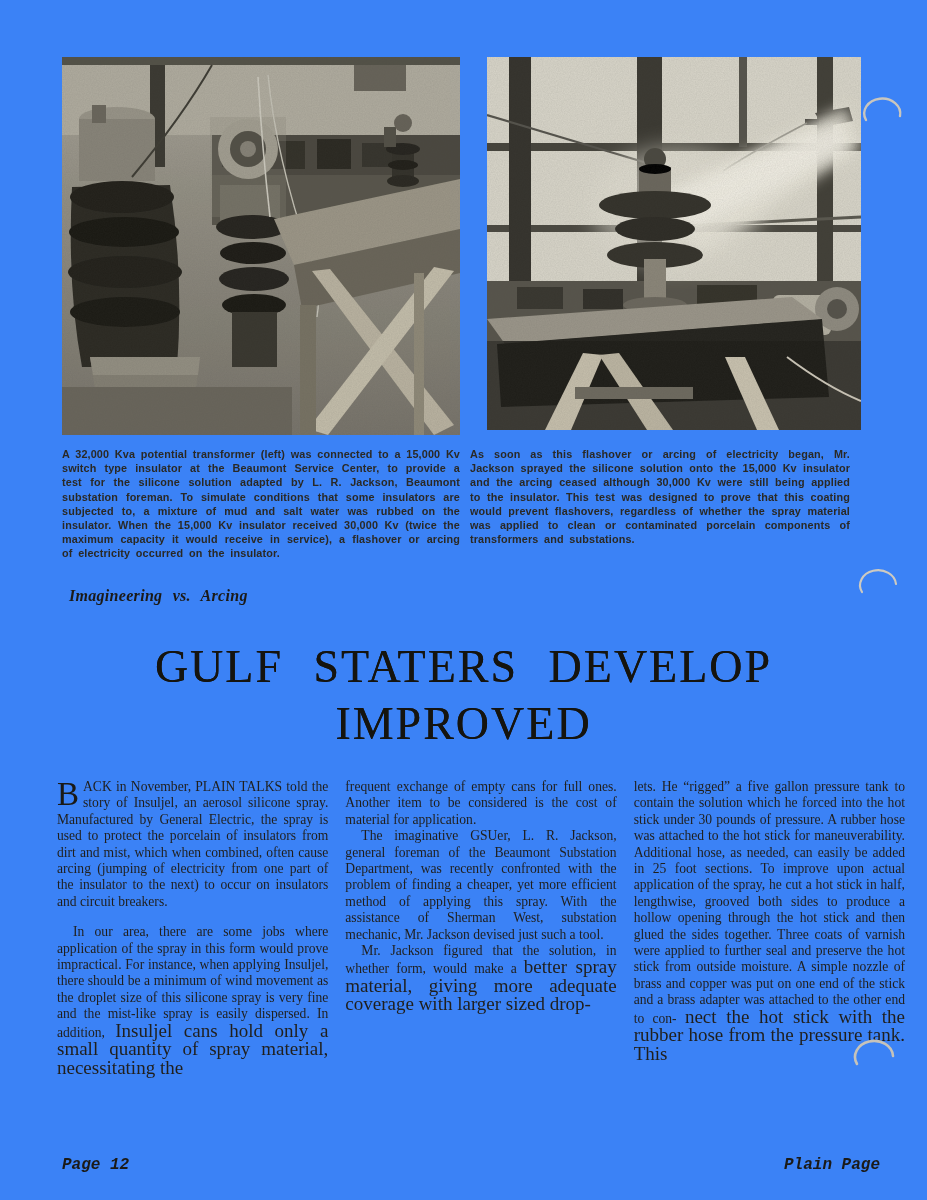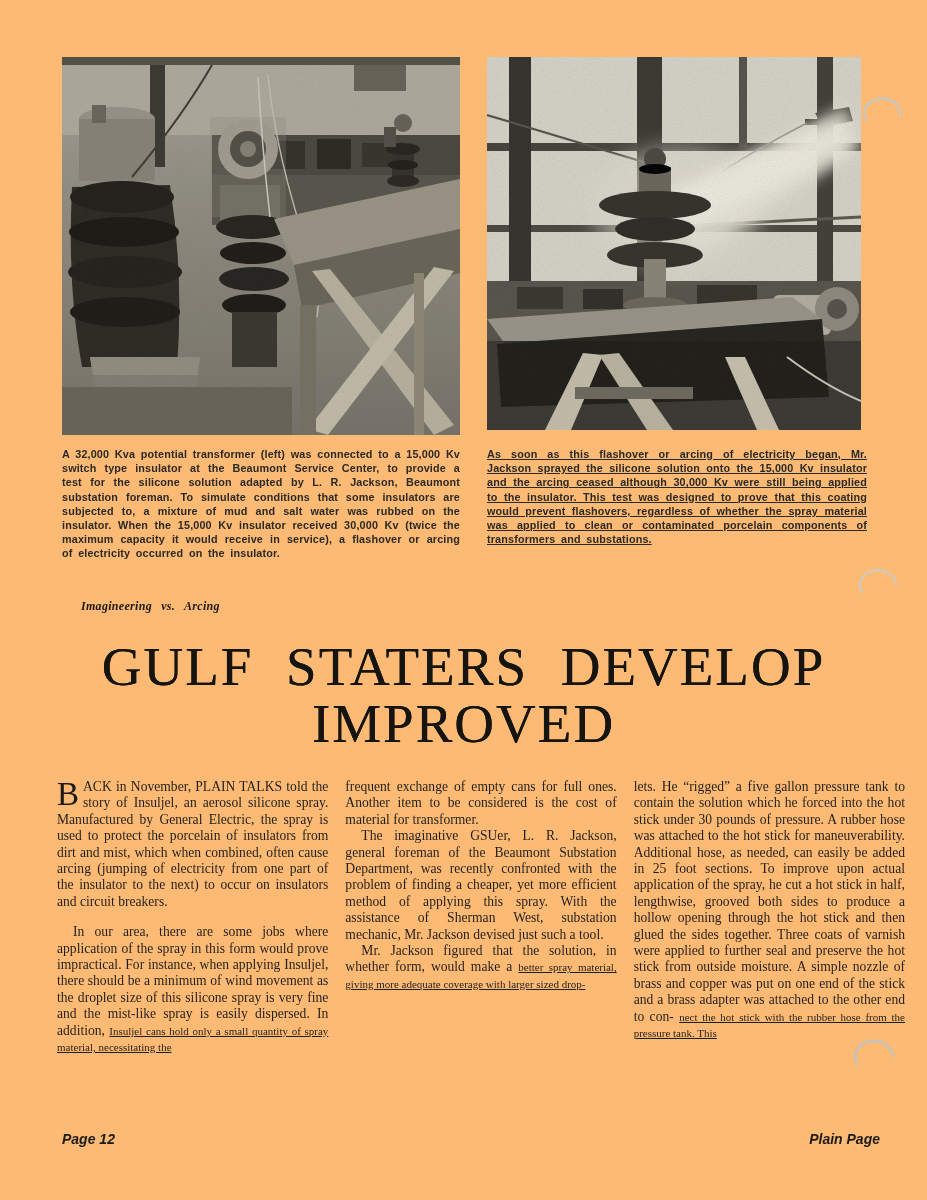--- a/index.html
+++ b/index.html
@@ -1,72 +1,72 @@
 <!DOCTYPE html>
 <html lang="en"><head>
 <meta charset="utf-8">
 <style>
   html,body{margin:0;padding:0;background:#e9e7e2;}
   .page{
     position:relative;width:927px;height:1200px;margin:0 auto;
-    background:#fdba74;overflow:hidden;
+    background:#3b82f6;overflow:hidden;
     font-family:"Liberation Serif", serif;color:#1f1e1b;
   }
   
   .photo{position:absolute;margin:0;padding:0;overflow:hidden;background:#8f8c82;}
   .photo svg{display:block;width:100%;height:100%;}
   .photo-left{left:62px;top:57px;width:398px;height:378px;}
   .photo-right{left:487px;top:57px;width:374px;height:373px;}
   
   .caption{
     position:absolute;margin:0;
     font-family:"Liberation Sans", sans-serif;font-weight:700;
     font-size:10.8px;line-height:14.2px;letter-spacing:.15px;word-spacing:2.5px;
     text-align:justify;color:#2a2925;
   }
   .caption-left{left:62px;top:447px;width:398px;}
-  .caption-right{left:487px;top:447px;width:380px;text-decoration:underline;}
+  .caption-right{left:470px;top:447px;width:380px;}
   
   .kicker{
-    position:absolute;left:65px;top:583px;margin:16px;
+    position:absolute;left:65px;top:583px;margin:4px;
     font-family:"Liberation Serif", serif;font-style:italic;font-weight:700;
-    font-size:12px;word-spacing:6px;letter-spacing:.3px;color:#1b1a17;
+    font-size:16px;word-spacing:6px;letter-spacing:.3px;color:#1b1a17;
   }
   .headline{
     position:absolute;left:30px;right:30px;top:638px;margin:0;
     text-align:center;font-family:"Liberation Serif", serif;font-weight:400;
-    font-size:55px;line-height:57px;letter-spacing:2px;word-spacing:17px;
+    font-size:46px;line-height:57px;letter-spacing:2px;word-spacing:17px;
     color:#15140f;text-shadow:0 0 .6px #15140f;
   }
   
   .columns{
     position:absolute;left:57px;top:779px;width:848px;
     display:flex;gap:17px;
   }
   .col{flex:1;min-width:0;}
   .para{
     margin:0;text-align:justify;text-indent:16px;
     font-size:13.6px;line-height:16.4px;color:#201f1c;
     hyphens:auto;-webkit-hyphens:auto;
   }
   .para.first,.para.noindent{text-indent:0;}
   .para.gap-top{margin-top:14px;}
   .dropcap{
     float:left;font-size:33px;line-height:27px;padding:2px 4px 0 0;
     font-weight:400;color:#1a1915;
   }
-  .typeshift{font-size:11px;line-height:16.4px;text-decoration:underline;}
+  .typeshift{font-size:19px;line-height:16.4px;}
   
   .footer{
     position:absolute;left:62px;right:47px;top:1131px;
     display:flex;justify-content:space-between;align-items:baseline;
   }
   .folio{
-    font-family:Liberation Sans, sans-serif;font-style:italic;font-weight:700;
-    font-size:14px;color:#1b1a17;
+    font-family:Liberation Mono, monospace;font-style:italic;font-weight:700;
+    font-size:16px;color:#1b1a17;margin-top:25px;
   }
   
   .curl{position:absolute;width:50px;height:54px;pointer-events:none;}
   .curl svg{display:block;width:100%;height:100%;}
   .curl-1{left:858px;top:90px;}
   .curl-2{left:854px;top:560px;}
   .curl-3{left:850px;top:1030px;}
 </style>
 </head>
 <body>
@@ -218,21 +218,21 @@
 
   <h2 class="kicker">Imagineering vs.  Arcing</h2>
   <h1 class="headline"><span>GULF STATERS DEVELOP IMPROVED</span><br></h1>
 
   <div class="columns">
     <div class="col">
       <p class="para first"><span class="dropcap">B</span><span>ACK in November, PLAIN TALKS told the story of Insuljel, an aerosol silicone spray. Manufactured by General Electric, the spray is used to protect the porcelain of insulators from dirt and mist, which when combined, often cause arcing (jumping of electricity from one part of the insulator to the next) to occur on insulators and circuit breakers.</span></p>
       <p class="para gap-top"><span>In our area, there are some jobs where application of the spray in this form would prove impractical. For instance, when applying Insuljel, there should be a minimum of wind movement as the droplet size of this silicone spray is very fine and the mist-like spray is easily dispersed. In addition,</span> <span class="typeshift">Insuljel cans hold only a small quantity of spray material, necessitating the</span></p>
     </div>
     <div class="col">
-      <p class="para noindent">frequent exchange of empty cans for full ones. Another item to be considered is the cost of material for transformer.</p>
+      <p class="para noindent">frequent exchange of empty cans for full ones. Another item to be considered is the cost of material for application.</p>
       <p class="para">The imaginative GSUer, L. R. Jackson, general foreman of the Beaumont Substation Department, was recently confronted with the problem of finding a cheaper, yet more efficient method of applying this spray. With the assistance of Sherman West, substation mechanic, Mr. Jackson devised just such a tool.</p>
       <p class="para"><span>Mr. Jackson figured that the solution, in whether form, would make a</span> <span class="typeshift">better spray material, giving more adequate coverage with larger sized drop-</span></p>
     </div>
     <div class="col">
       <p class="para noindent"><span>lets. He “rigged” a five gallon pressure tank to contain the solution which he forced into the hot stick under 30 pounds of pressure. A rubber hose was attached to the hot stick for maneuverability. Additional hose, as needed, can easily be added in 25 foot sections. To improve upon actual application of the spray, he cut a hot stick in half, lengthwise, grooved both sides to produce a hollow opening through the hot stick and then glued the sides together. Three coats of varnish were applied to further seal and preserve the hot stick from outside moisture. A simple nozzle of brass and copper was put on one end of the stick and a brass adapter was attached to the other end to con-</span> <span class="typeshift">nect the hot stick with the rubber hose from the pressure tank. This</span></p>
     </div>
   </div>
 
   <div class="footer">
     <span class="folio">Page 12</span>

